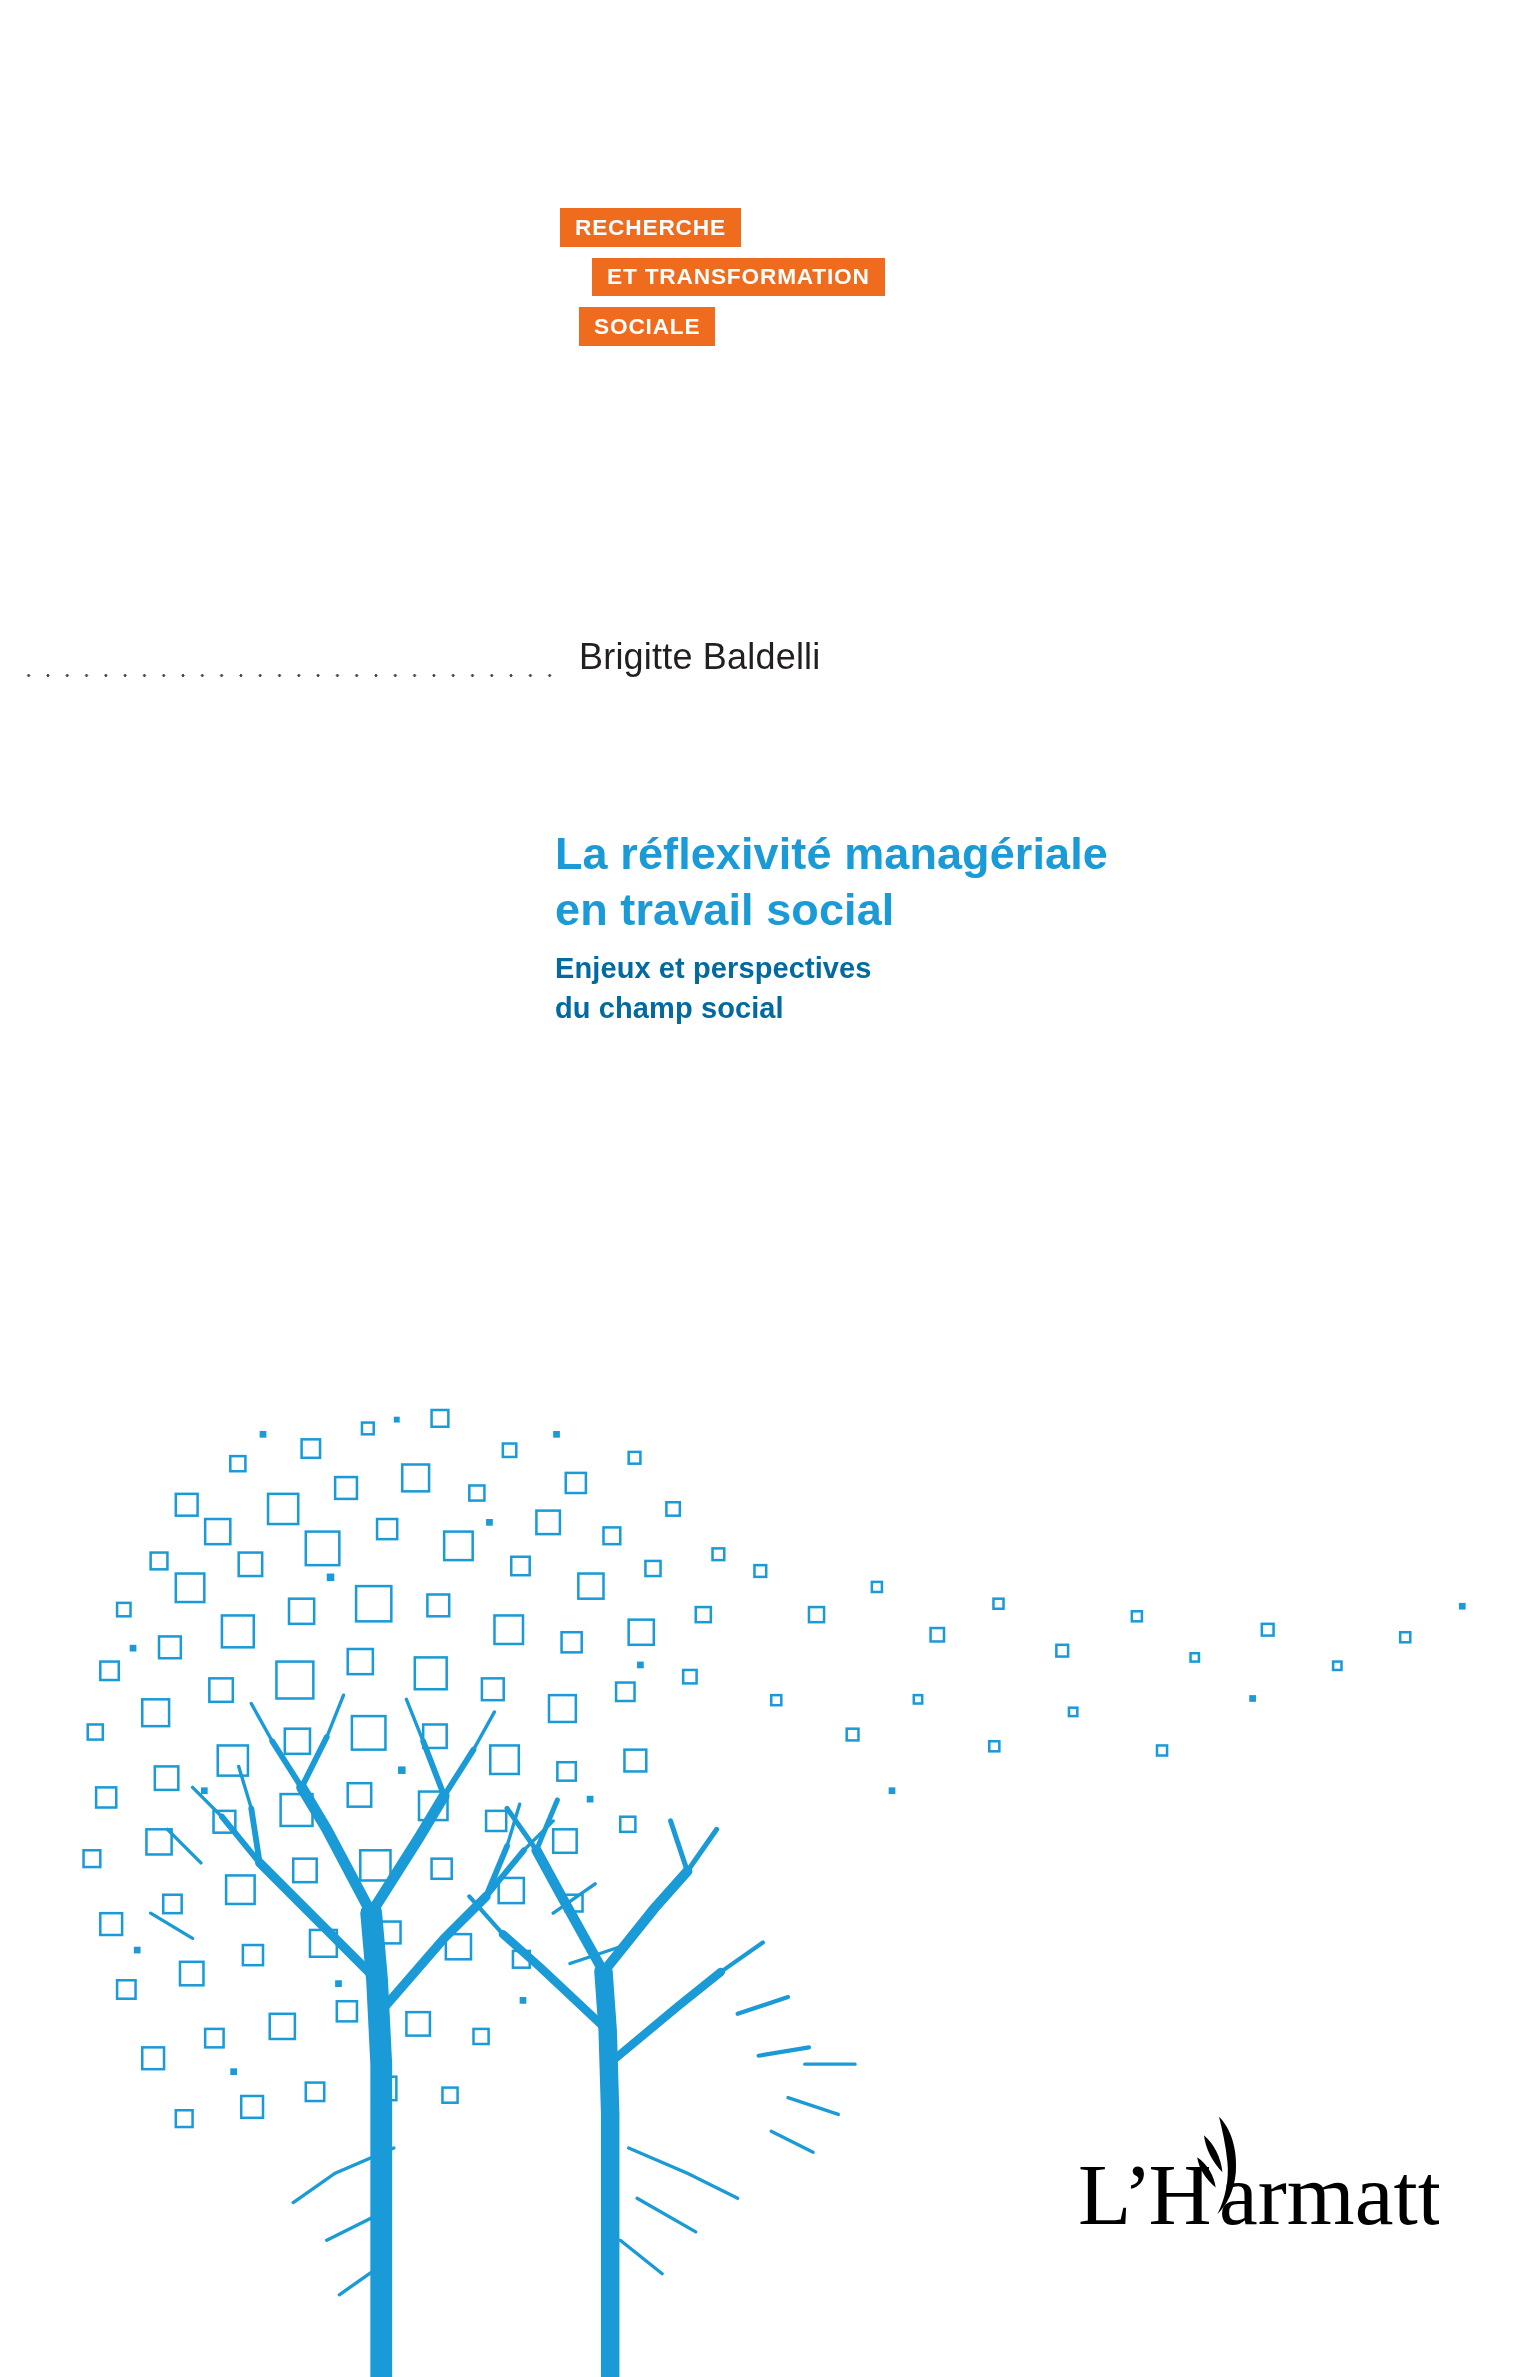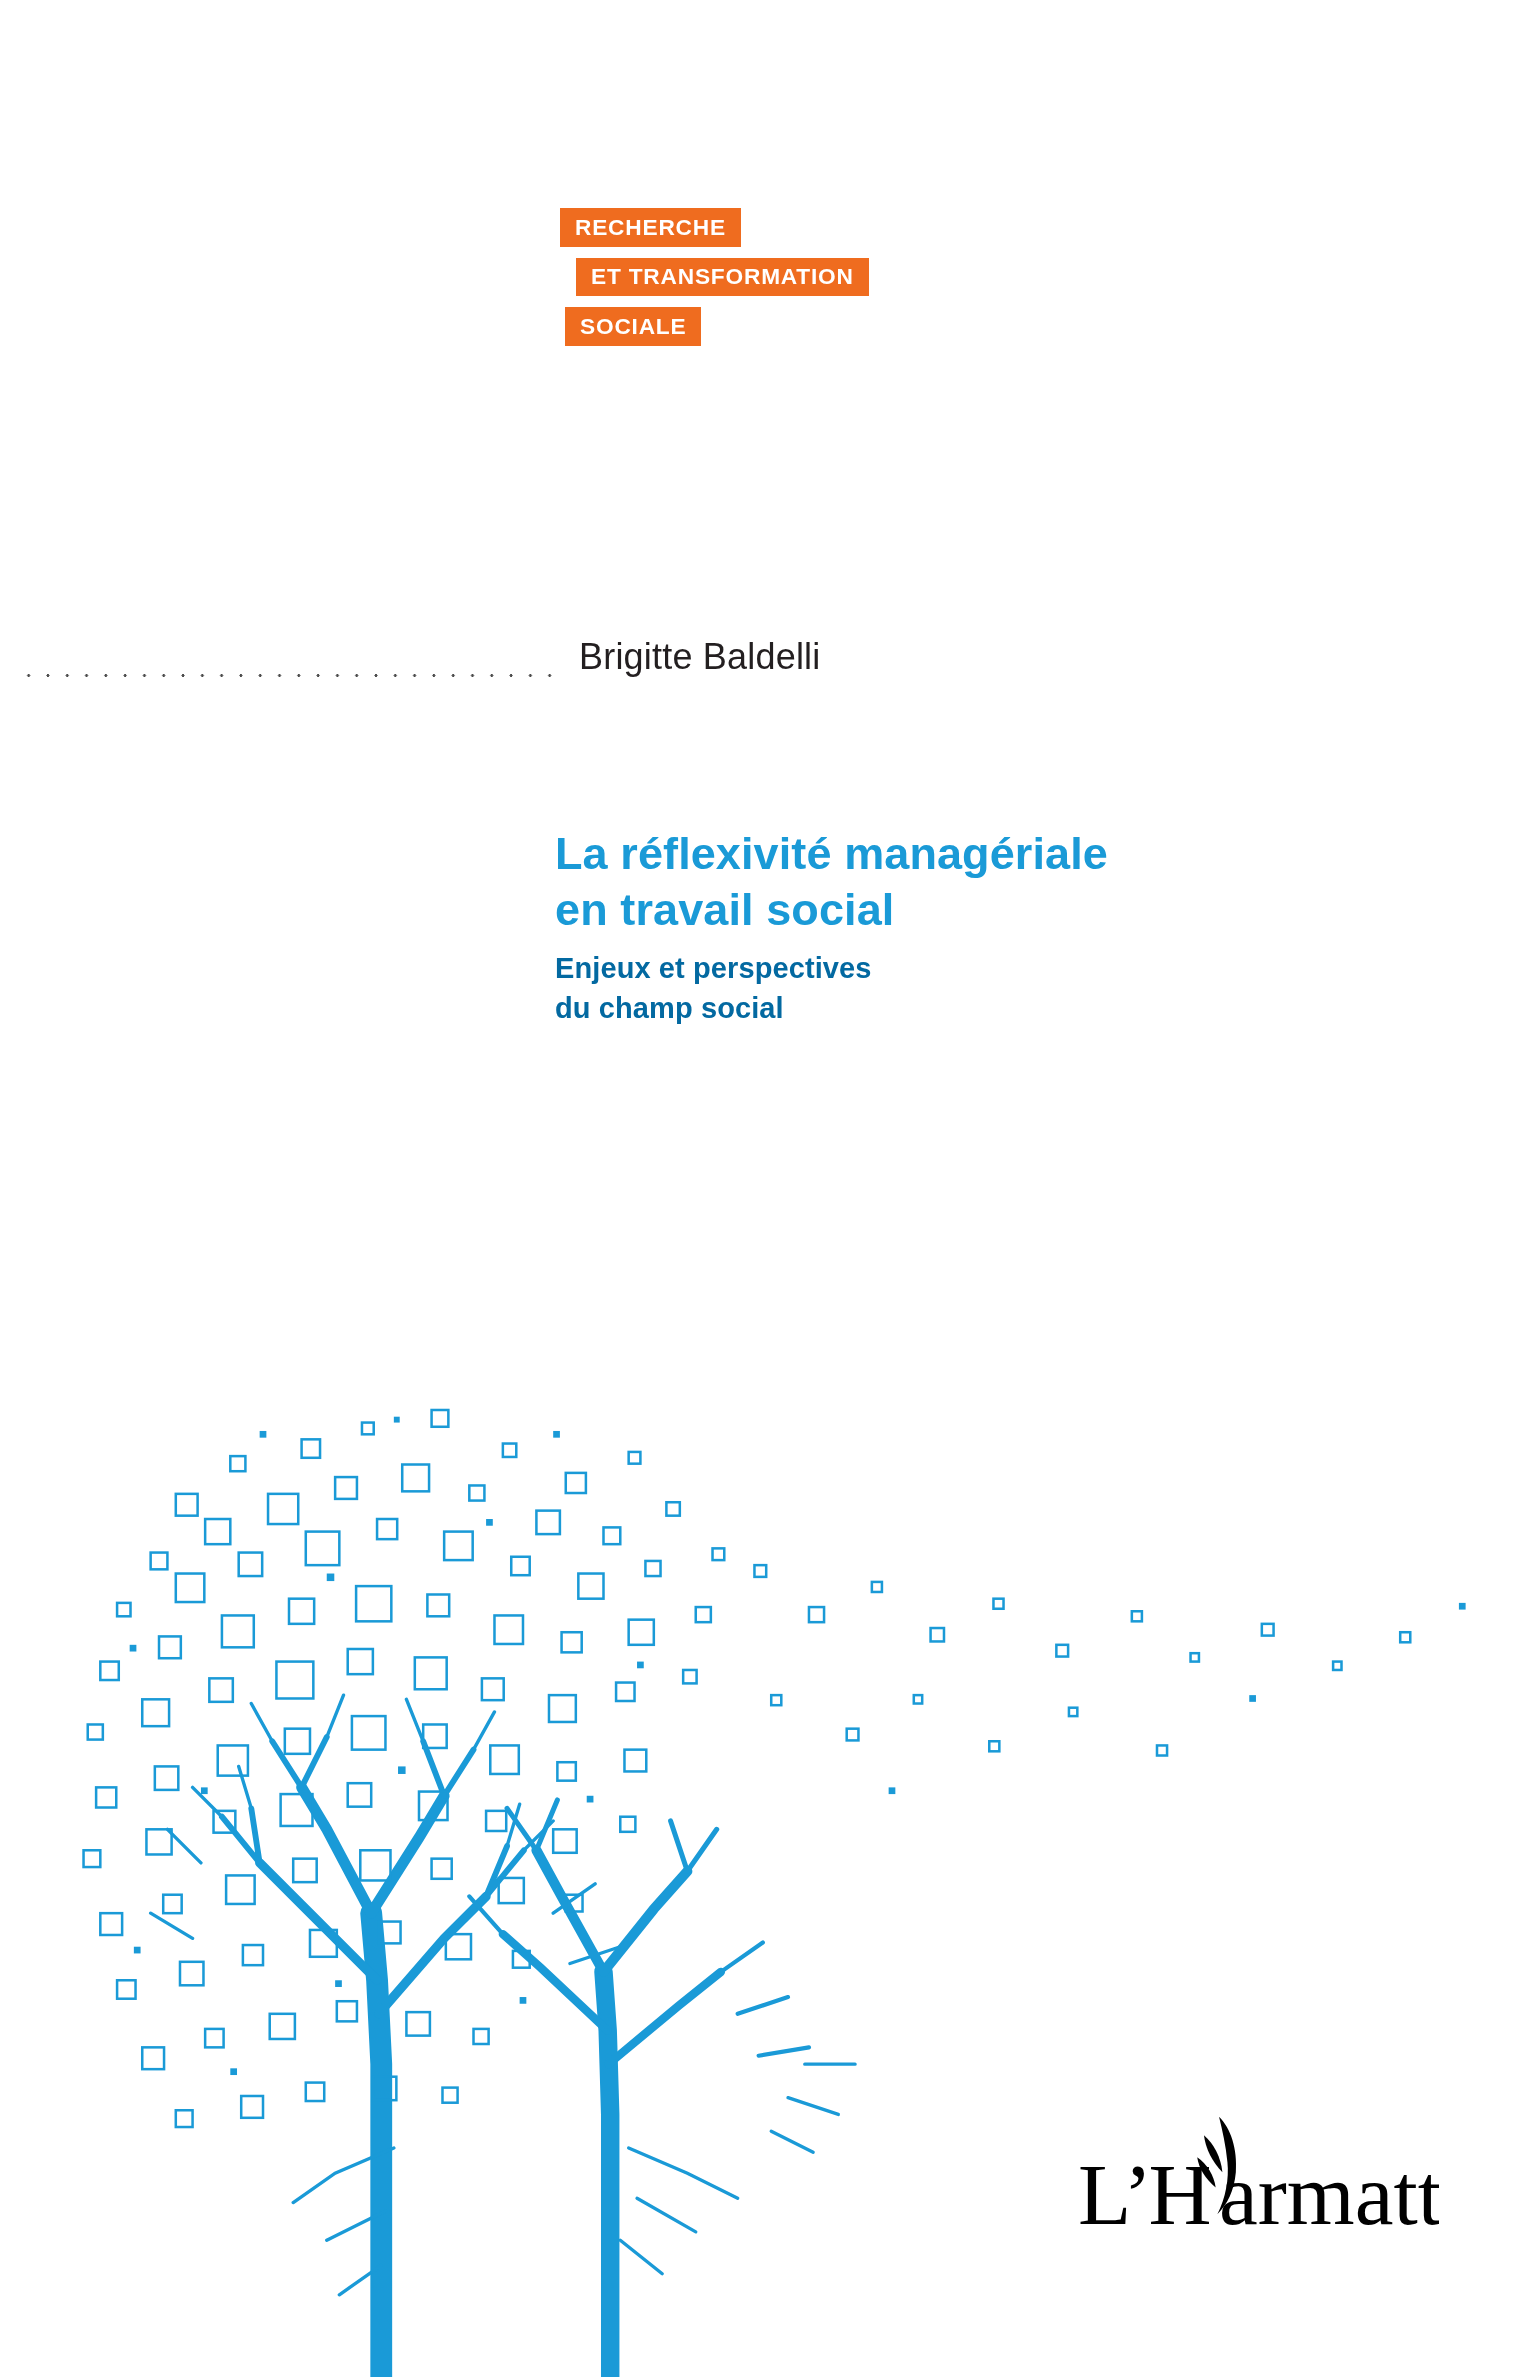--- a/index.html
+++ b/index.html
@@ -31,22 +31,22 @@
     font-weight: bold;
     font-size: 22.7px;
     letter-spacing: 0.8px;
     padding: 7.6px 15px 8.4px 15px;
     display: inline-block;
     margin-bottom: 11px;
     line-height: 1;
     white-space: nowrap;
   }
   .collection-line.l1 { margin-left: 0px; }
-  .collection-line.l2 { margin-left: 16px; }
-  .collection-line.l3 { margin-left: 5px; }
+  .collection-line.l2 { margin-left: 32px; }
+  .collection-line.l3 { margin-left: 19px; }
 
   
   .author-row {
     position: absolute;
     left: 0px;
     top: 628px;
     width: 1091px;
     height: 50px;
     display: flex;
     align-items: flex-end;

